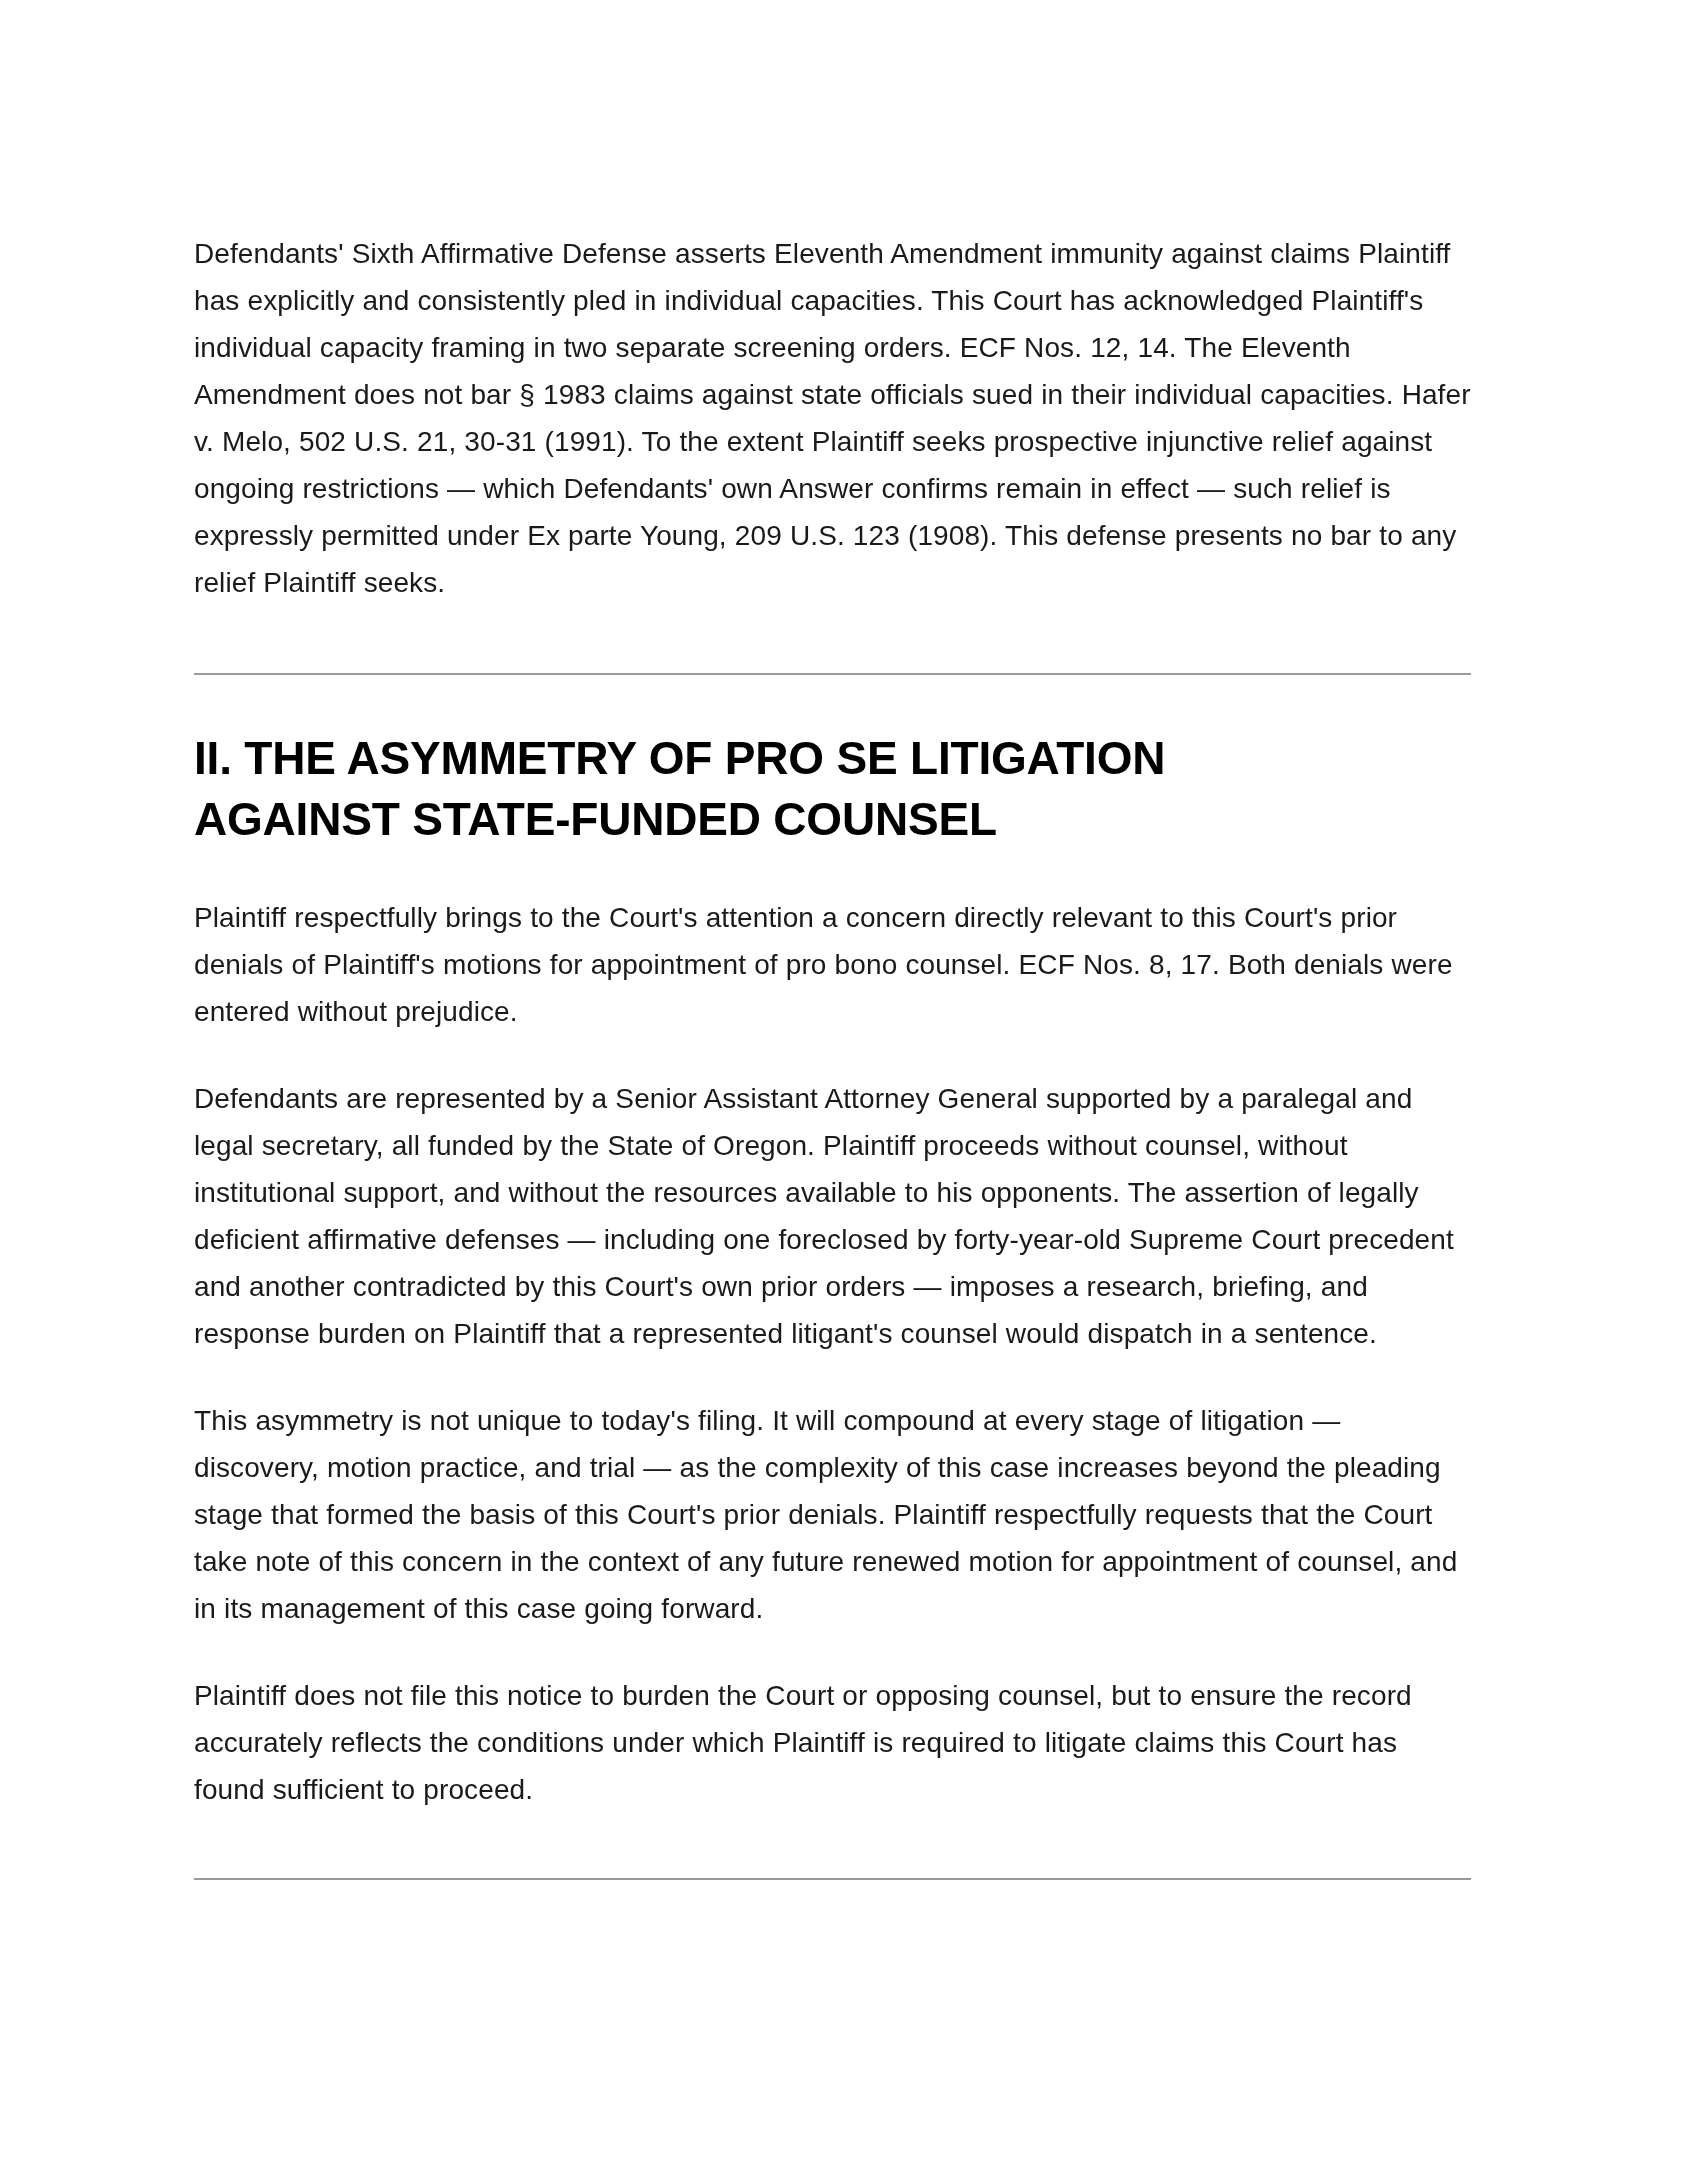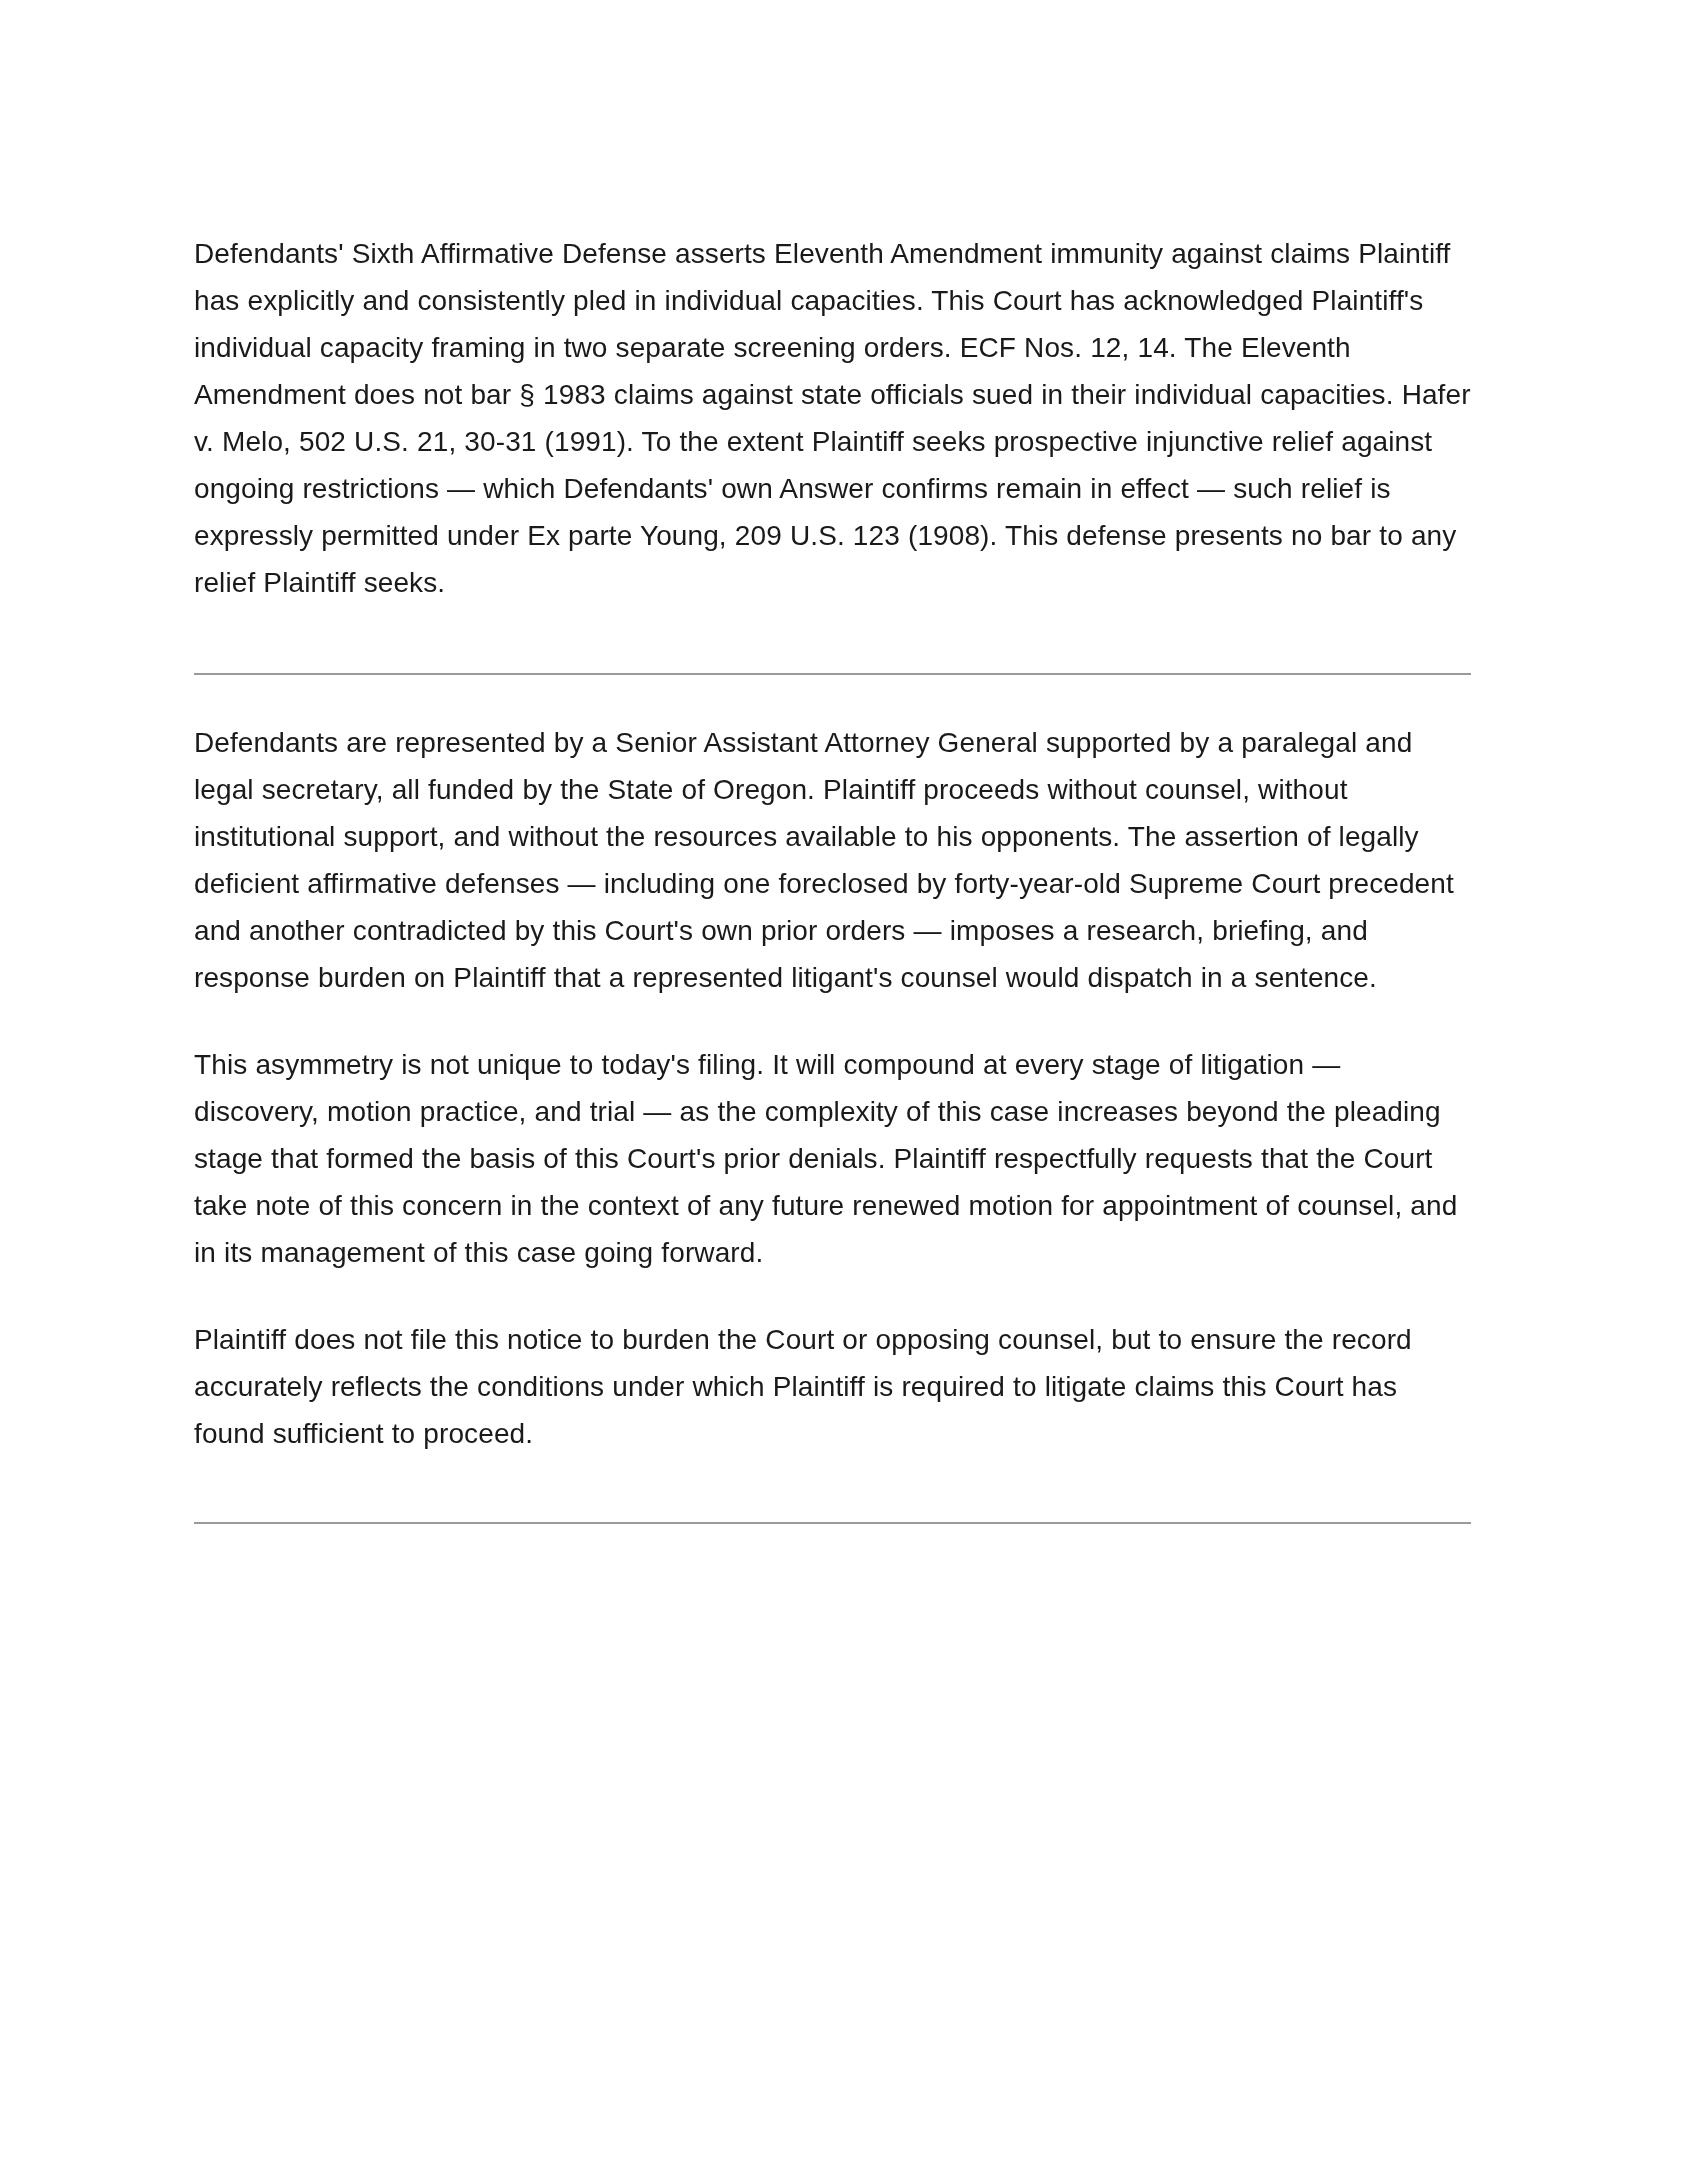--- a/index.html
+++ b/index.html
@@ -65,22 +65,24 @@
   <div class="doc-body">
 
     <section>
       <p class="para">Defendants' Sixth Affirmative Defense asserts Eleventh Amendment immunity against claims Plaintiff has explicitly and consistently pled in individual capacities. This Court has acknowledged Plaintiff's individual capacity framing in two separate screening orders. ECF Nos. 12, 14. The Eleventh Amendment does not bar § 1983 claims against state officials sued in their individual capacities. Hafer v. Melo, 502 U.S. 21, 30-31 (1991). To the extent Plaintiff seeks prospective injunctive relief against ongoing restrictions — which Defendants' own Answer confirms remain in effect — such relief is expressly permitted under Ex parte Young, 209 U.S. 123 (1908). This defense presents no bar to any relief Plaintiff seeks.</p>
     </section>
 
     <div class="rule-top-wrap">
       <hr class="rule">
     </div>
 
+    <h2 class="section-heading">II. THE ASYMMETRY OF PRO SE LITIGATION AGAINST STATE-FUNDED COUNSEL</h2>
 
     <section class="section-body after-heading">
+      <p class="para">Plaintiff respectfully brings to the Court's attention a concern directly relevant to this Court's prior denials of Plaintiff's motions for appointment of pro bono counsel. ECF Nos. 8, 17. Both denials were entered without prejudice.</p>
       <p class="para">Defendants are represented by a Senior Assistant Attorney General supported by a paralegal and legal secretary, all funded by the State of Oregon. Plaintiff proceeds without counsel, without institutional support, and without the resources available to his opponents. The assertion of legally deficient affirmative defenses — including one foreclosed by forty-year-old Supreme Court precedent and another contradicted by this Court's own prior orders — imposes a research, briefing, and response burden on Plaintiff that a represented litigant's counsel would dispatch in a sentence.</p>
       <p class="para">This asymmetry is not unique to today's filing. It will compound at every stage of litigation — discovery, motion practice, and trial — as the complexity of this case increases beyond the pleading stage that formed the basis of this Court's prior denials. Plaintiff respectfully requests that the Court take note of this concern in the context of any future renewed motion for appointment of counsel, and in its management of this case going forward.</p>
       <p class="para">Plaintiff does not file this notice to burden the Court or opposing counsel, but to ensure the record accurately reflects the conditions under which Plaintiff is required to litigate claims this Court has found sufficient to proceed.</p>
     </section>
 
     <div class="rule-bottom-wrap">
       <hr class="rule">
     </div>
 
   </div>

